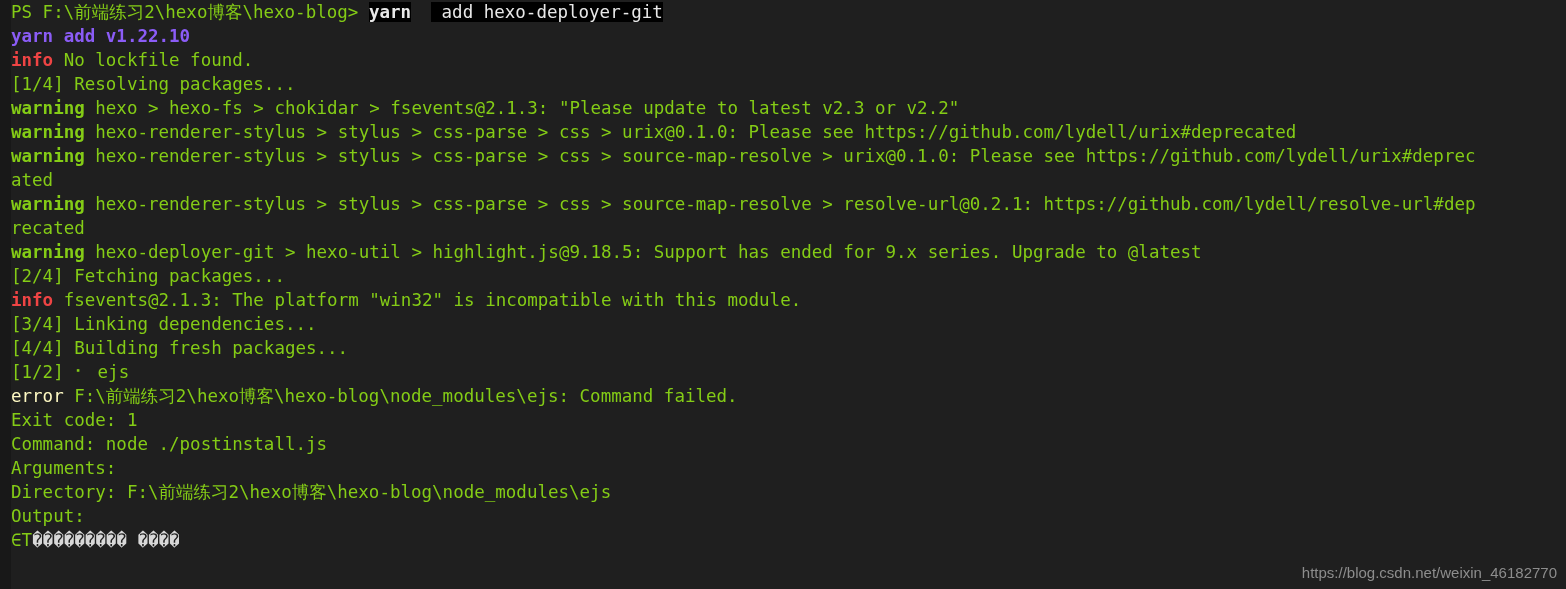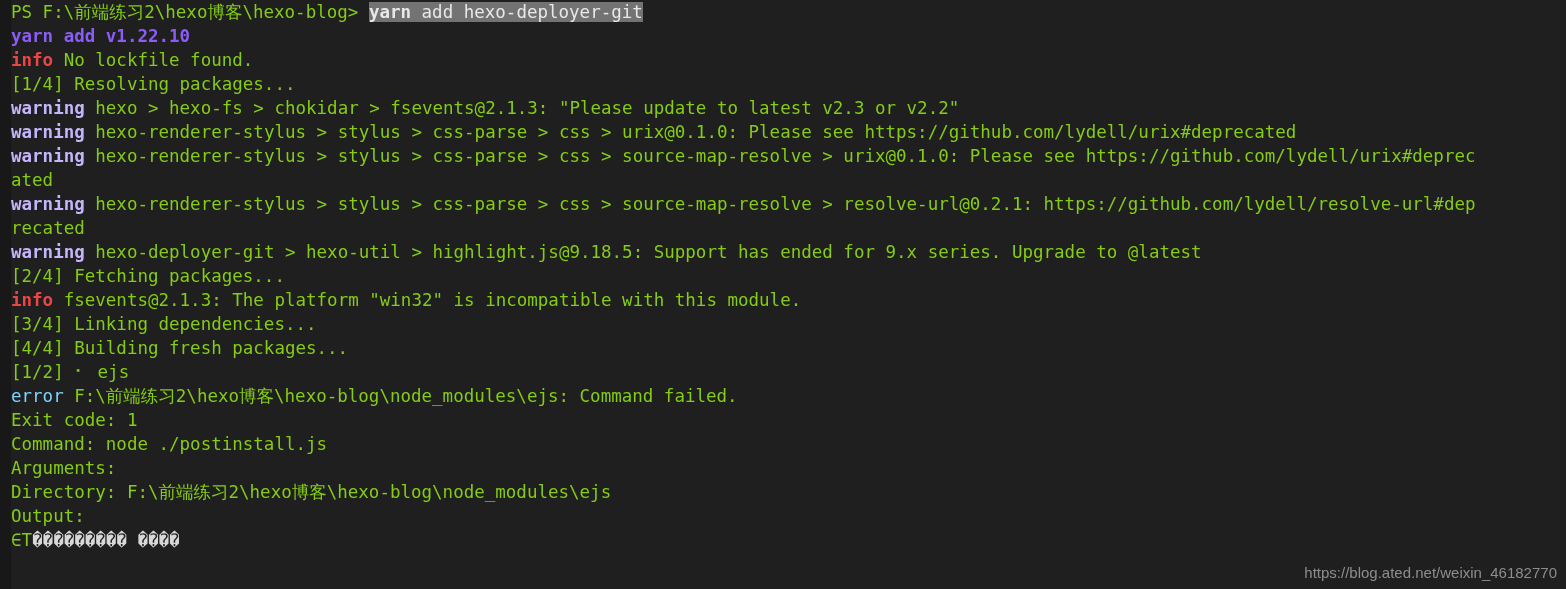--- a/index.html
+++ b/index.html
@@ -50,28 +50,28 @@
   }
 
   .line {
     height: 24px;
     white-space: pre;
     overflow: visible;
   }
 
   .c-default  { color: #84cc16; }
   .c-bright   { color: #8b5cf6; font-weight: bold; }
-  .c-yellow   { color: #c4b5fd; font-weight: bold; }
+  .c-yellow   { color: #84cc16; font-weight: bold; }
   .c-blue     { color: #ef4444; font-weight: bold; }
-  .c-red      { color: #7dd3fc; text-align: center; }
-  .c-gray     { color: #bdbdbd; }
+  .c-red      { color: #fef9c3; text-align: center; }
+  .c-gray     { color: #bdbdbd; margin-left: 20px; }
 
   
   .sel {
-    background: #737373;
+    background: #000000;
     color: #e8e8e8;
   }
 
   
   .mojibake {
     color: #d8d8d8;
   }
 
   #watermark {
     position: absolute;
@@ -86,15 +86,15 @@
 </style>
 </head>
 <body>
 
 <div id="terminal">
 
   <div id="left-gutter"></div>
 
   <div id="console-output"><div class="line"><span class="c-default">PS F:\前端练习2\hexo博客\hexo-blog&gt; </span><span class="c-yellow sel">yarn</span><span class="c-gray sel"> add hexo-deployer-git</span></div><div class="line"><span class="c-bright">yarn add v1.22.10</span></div><div class="line"><span class="c-blue">info</span><span class="c-default"> No lockfile found.</span></div><div class="line"><span class="c-default">[1/4] Resolving packages...</span></div><div class="line"><span class="c-yellow">warning</span><span class="c-default"> hexo &gt; hexo-fs &gt; chokidar &gt; fsevents@2.1.3: "Please update to latest v2.3 or v2.2"</span></div><div class="line"><span class="c-yellow">warning</span><span class="c-default"> hexo-renderer-stylus &gt; stylus &gt; css-parse &gt; css &gt; urix@0.1.0: Please see https://github.com/lydell/urix#deprecated</span></div><div class="line"><span class="c-yellow">warning</span><span class="c-default"> hexo-renderer-stylus &gt; stylus &gt; css-parse &gt; css &gt; source-map-resolve &gt; urix@0.1.0: Please see https://github.com/lydell/urix#deprec</span></div><div class="line"><span class="c-default">ated</span></div><div class="line"><span class="c-yellow">warning</span><span class="c-default"> hexo-renderer-stylus &gt; stylus &gt; css-parse &gt; css &gt; source-map-resolve &gt; resolve-url@0.2.1: https://github.com/lydell/resolve-url#dep</span></div><div class="line"><span class="c-default">recated</span></div><div class="line"><span class="c-yellow">warning</span><span class="c-default"> hexo-deployer-git &gt; hexo-util &gt; highlight.js@9.18.5: Support has ended for 9.x series. Upgrade to @latest</span></div><div class="line"><span class="c-default">[2/4] Fetching packages...</span></div><div class="line"><span class="c-blue">info</span><span class="c-default"> fsevents@2.1.3: The platform "win32" is incompatible with this module.</span></div><div class="line"><span class="c-default">[3/4] Linking dependencies...</span></div><div class="line"><span class="c-default">[4/4] Building fresh packages...</span></div><div class="line"><span class="c-default">[1/2] ⠂ ejs</span></div><div class="line"><span class="c-red">error</span><span class="c-default"> F:\前端练习2\hexo博客\hexo-blog\node_modules\ejs: Command failed.</span></div><div class="line"><span class="c-default">Exit code: 1</span></div><div class="line"><span class="c-default">Command: node ./postinstall.js</span></div><div class="line"><span class="c-default">Arguments:</span></div><div class="line"><span class="c-default">Directory: F:\前端练习2\hexo博客\hexo-blog\node_modules\ejs</span></div><div class="line"><span class="c-default">Output:</span></div><div class="line"><span class="c-default">∈T</span><span class="mojibake">��������� ����</span></div></div>
 
-  <div id="watermark">https://blog.ated.net/weixin_46182770</div>
+  <div id="watermark">https://blog.csdn.net/weixin_46182770</div>
 
 </div>
 
 </body></html>

